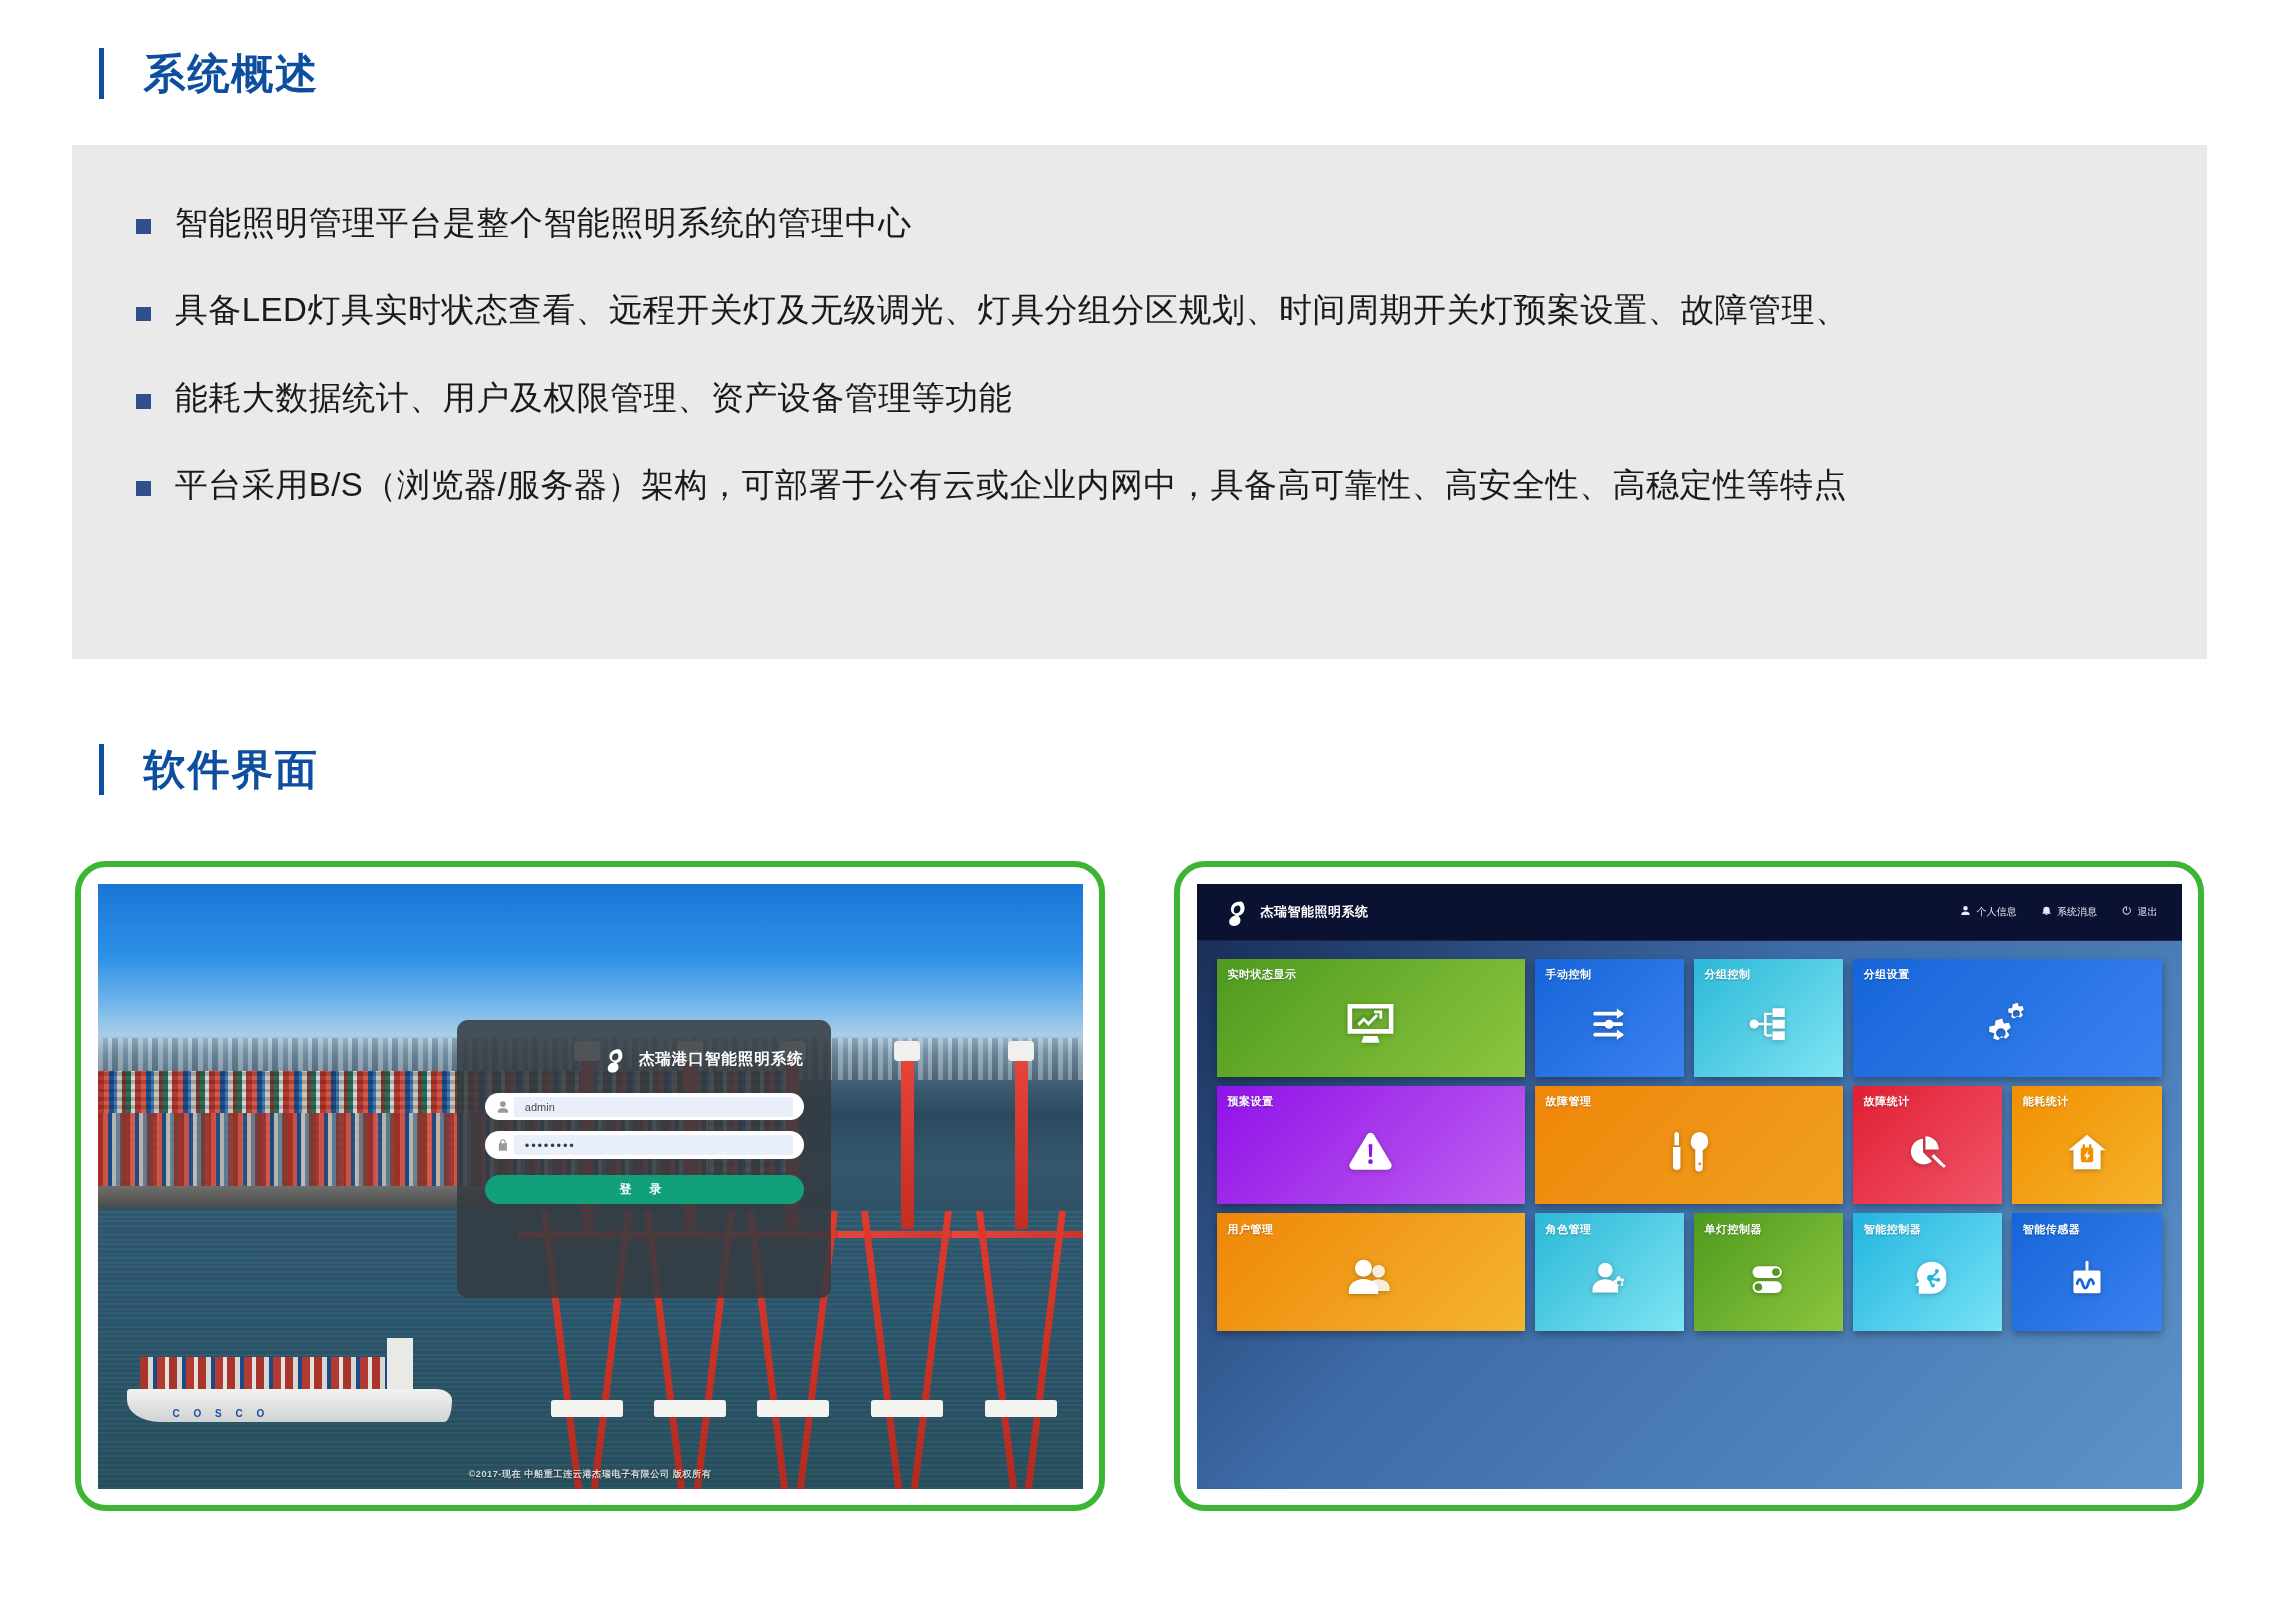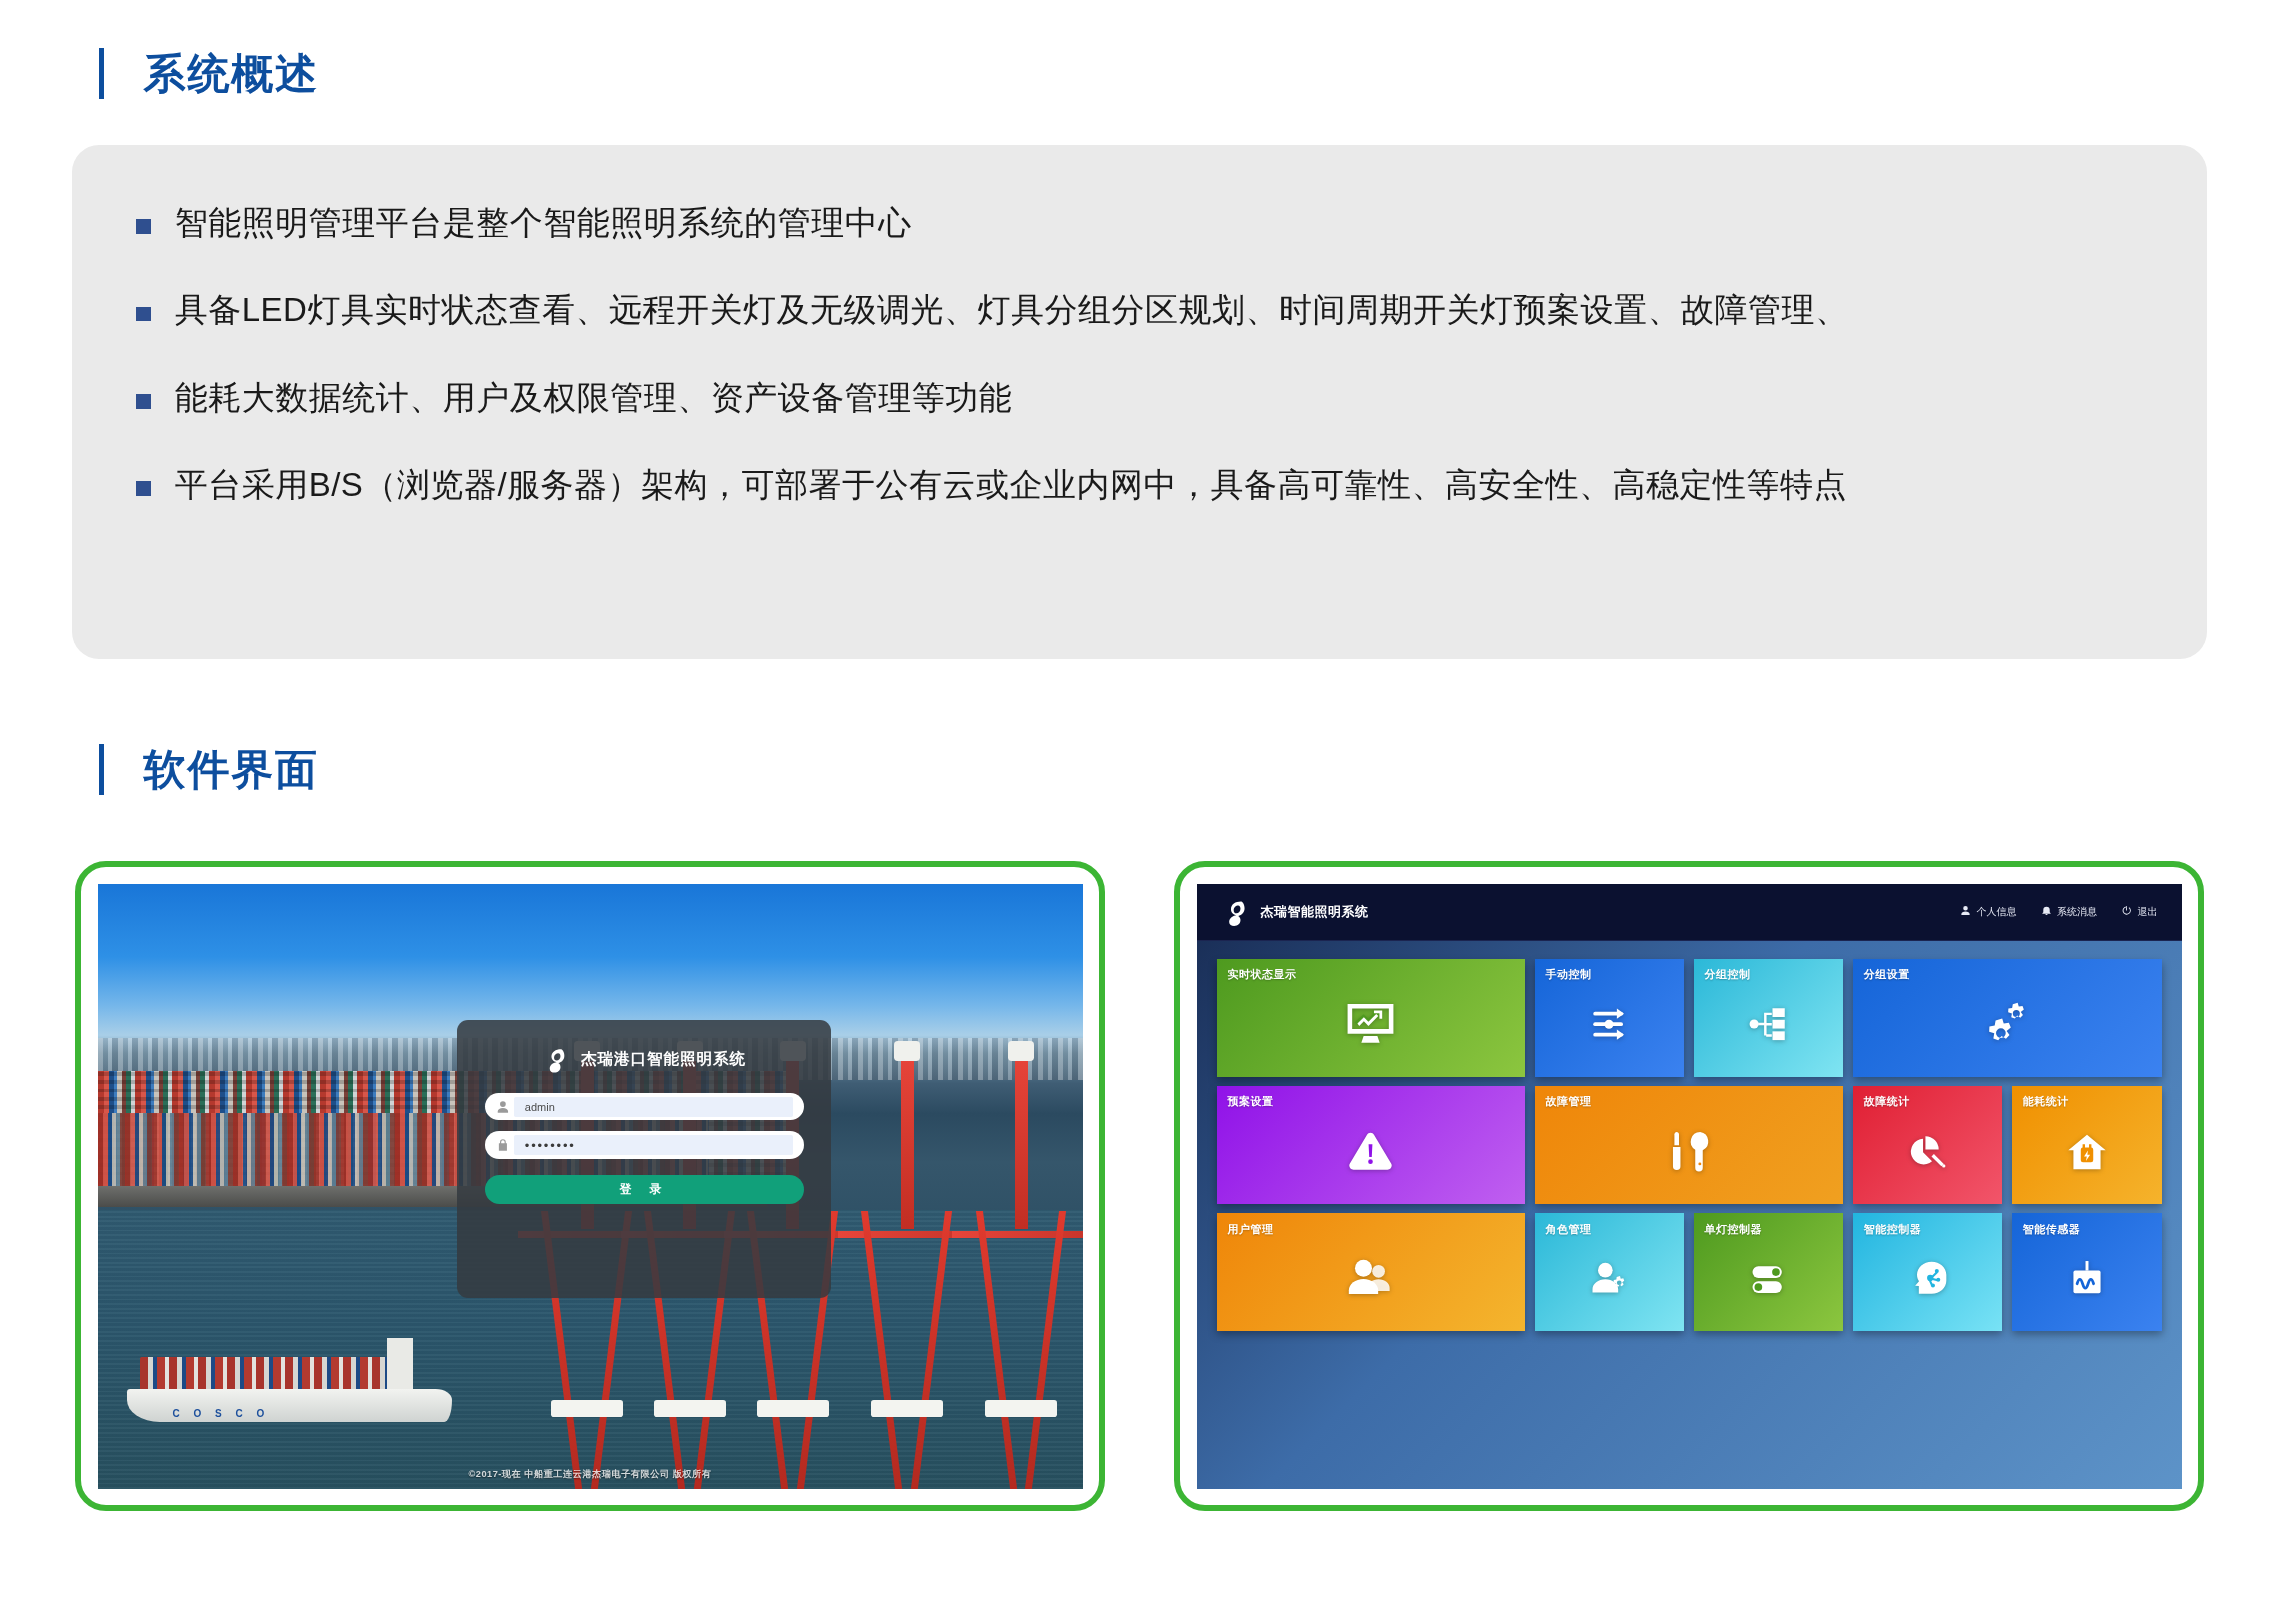--- a/index.html
+++ b/index.html
@@ -31,21 +31,20 @@
   }
   #sec-overview { left: 99px; top: 48px; }
   #sec-software { left: 99px; top: 744px; }
 
   
   .panel {
     position: absolute;
     left: 72px; top: 145px;
     width: 2135px; height: 514px;
     background: #eaeaea;
-    border-radius: 27px;
   }
   .bullets {
     position: absolute;
     left: 64px; top: 57px;
     right: 27.5px;
   }
   .bullet {
     display: flex;
     align-items: flex-start;
     gap: 24px;
@@ -208,21 +207,21 @@
   
   .login-card {
     position: absolute;
     left: 36.5%; top: 22.5%;
     width: 38%; height: 46%;
     background: rgba(52,58,64,.86);
     border-radius: 11px;
     padding: 18.4px 27.5px;
   }
   .login-brand {
-    display: flex; align-items: center; justify-content: center;
+    display: flex; align-items: center; justify-content: flex-end;
     gap: 11px; margin-top: 7.3px; margin-bottom: 20px;
   }
   .brand-mark {
     width: 27.5px; height: 27.5px;
     display: flex; align-items: center; justify-content: center;
   }
   .brand-mark svg { width: 27.5px; height: 27.5px; }
   .login-title {
     font-size: 15.6px; font-weight: 700; color: #ffffff; letter-spacing: 0.9px;
   }

